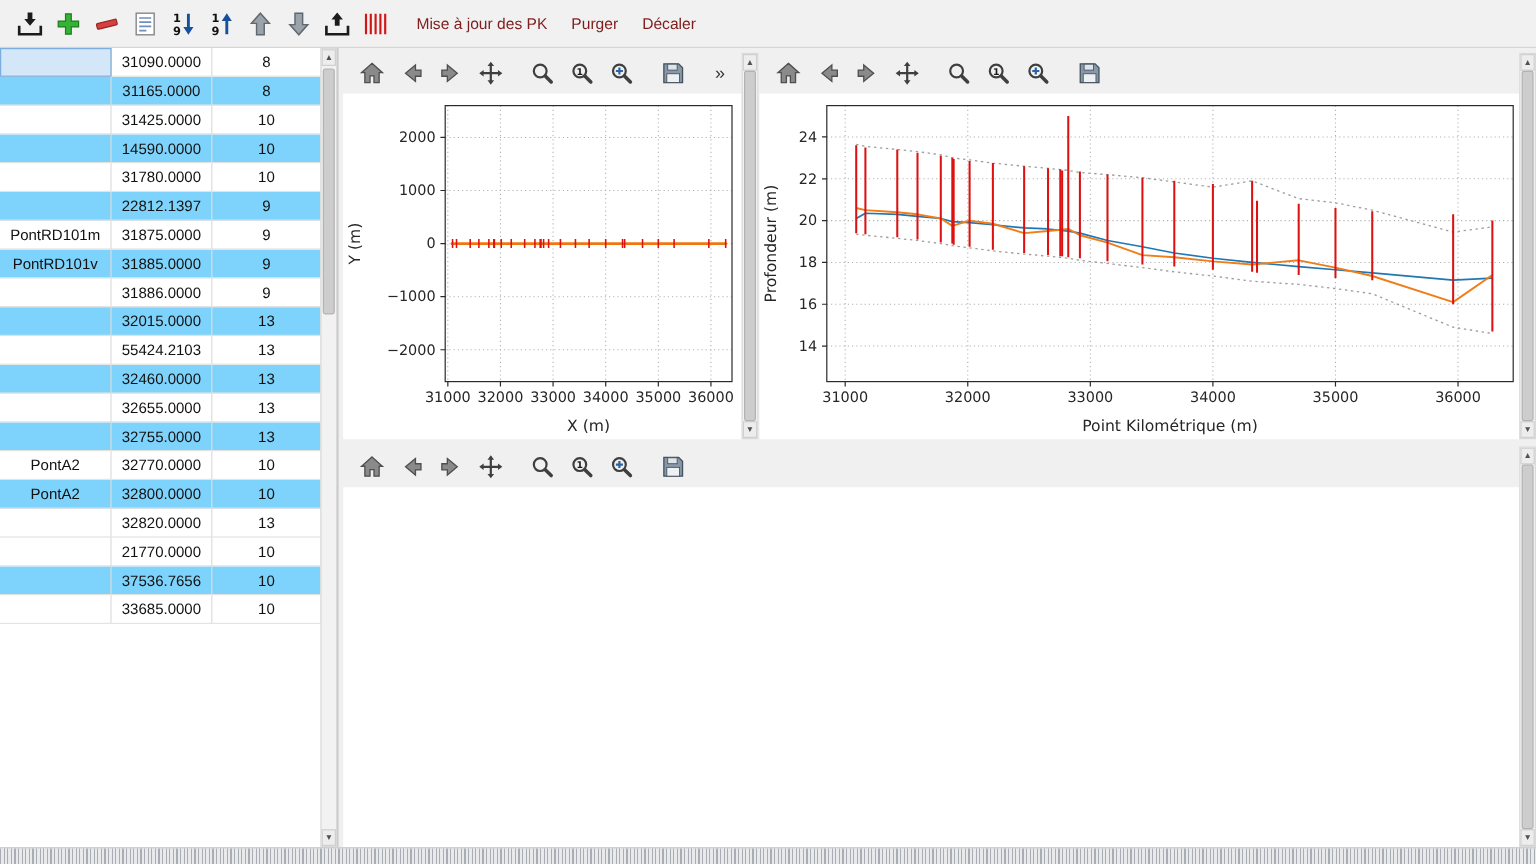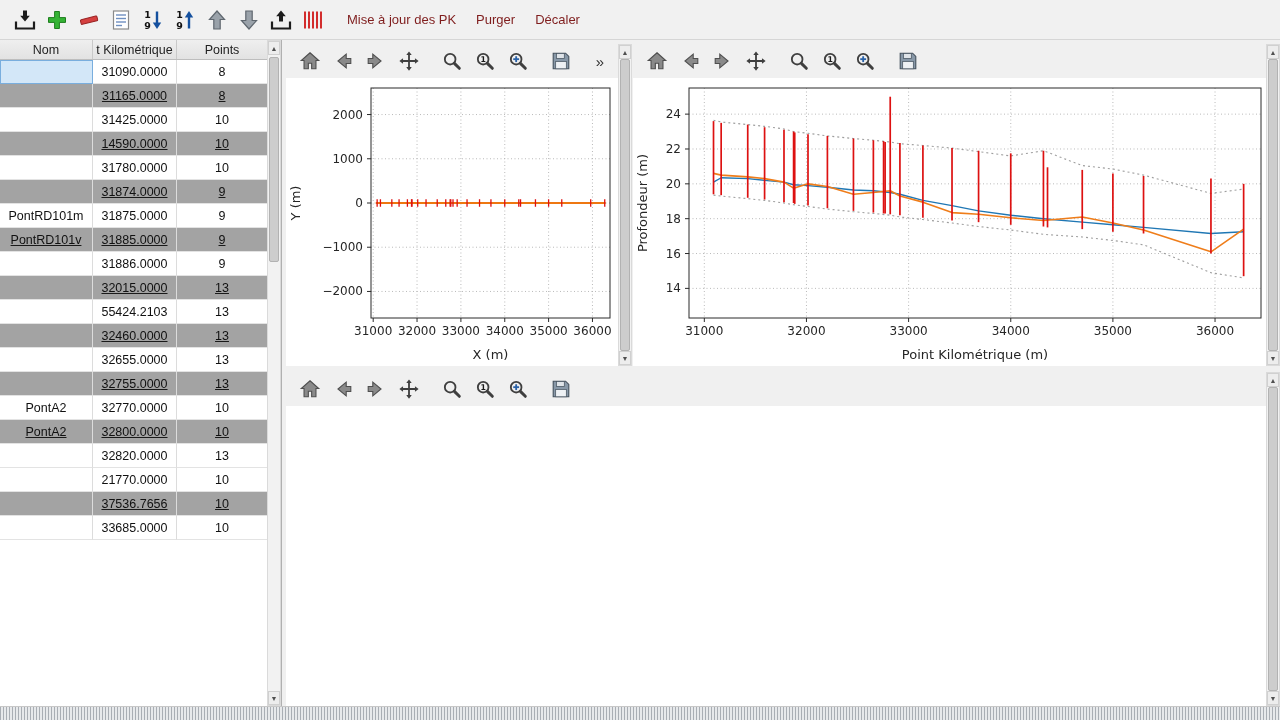--- a/index.html
+++ b/index.html
@@ -37,21 +37,21 @@
   .thead {
     display: grid; grid-template-columns: 93px 84px 91px; height: 20px;
     background: linear-gradient(#efefef,#e2e2e2);
     border-bottom: 1px solid #bdbdbd;
   }
   .thcell {
     font-size: 12.5px; color: #222; display: flex; align-items: center; justify-content: center;
     border-right: 1px solid #c9c9c9; overflow: hidden; white-space: nowrap;
   }
   .trow { display: grid; grid-template-columns: 93px 84px 91px; height: 24px; background: #ffffff; }
-  .trow.alt { background: #a3a3a3; text-decoration: underline; }
+  .trow.alt { background: #7dd3fc; }
   .tcell {
     font-size: 12.5px; color: #111; display: flex; align-items: center; justify-content: center;
     border-right: 1px solid #dcdcdc; border-bottom: 1px solid #e3e3e3;
     overflow: hidden; white-space: nowrap;
   }
   .tcell.selected { background: #d3e7f8; outline: 1px solid #79aede; outline-offset: -1px; }
 
   
   .vscroll {
     position: absolute; width: 14px; background: #f2f2f2;
@@ -159,25 +159,20 @@
         </svg>
       </button>
     </div>
   <button class="txt-btn">Mise à jour des PK</button>
   <button class="txt-btn">Purger</button>
   <button class="txt-btn">Décaler</button>
 </div>
 
 <div id="table-panel">
   <div id="table-grid">
-    <div class="thead">
-      <div class="thcell">Nom</div>
-      <div class="thcell">t Kilométrique</div>
-      <div class="thcell">Points</div>
-    </div>
     <div>
         <div class="trow">
           <div class="tcell selected"></div>
           <div class="tcell">31090.0000</div>
           <div class="tcell">8</div>
         </div>
         <div class="trow alt">
           <div class="tcell"></div>
           <div class="tcell">31165.0000</div>
           <div class="tcell">8</div>
@@ -192,21 +187,21 @@
           <div class="tcell">14590.0000</div>
           <div class="tcell">10</div>
         </div>
         <div class="trow">
           <div class="tcell"></div>
           <div class="tcell">31780.0000</div>
           <div class="tcell">10</div>
         </div>
         <div class="trow alt">
           <div class="tcell"></div>
-          <div class="tcell">31874.0000</div>
+          <div class="tcell">22812.1397</div>
           <div class="tcell">9</div>
         </div>
         <div class="trow">
           <div class="tcell">PontRD101m</div>
           <div class="tcell">31875.0000</div>
           <div class="tcell">9</div>
         </div>
         <div class="trow alt">
           <div class="tcell">PontRD101v</div>
           <div class="tcell">31885.0000</div>

